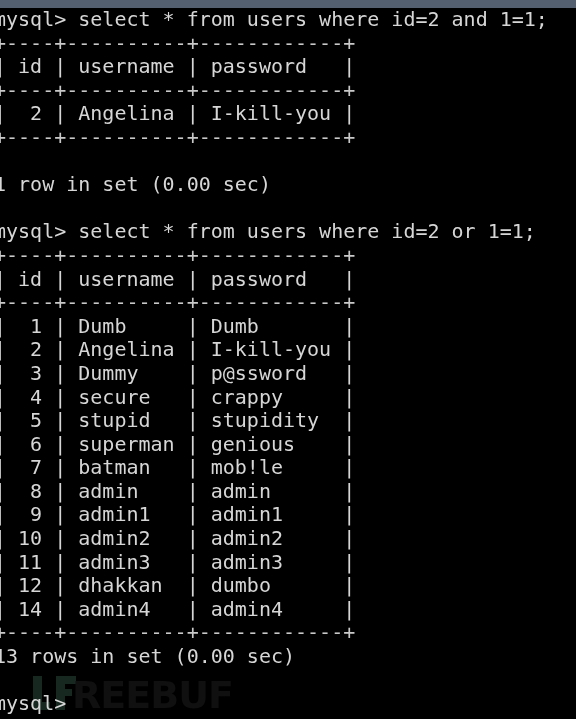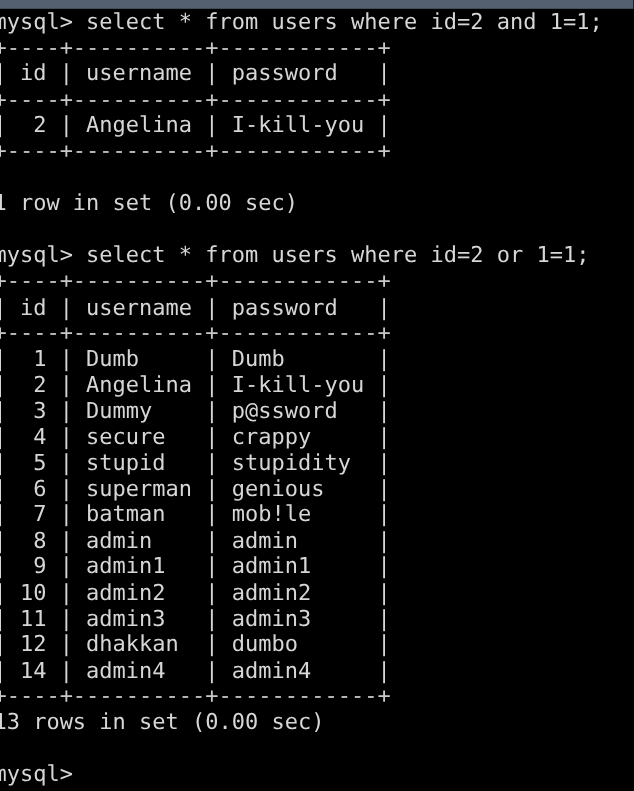--- a/index.html
+++ b/index.html
@@ -68,16 +68,28 @@
   }
   #watermark svg { display: block; }
 </style>
 </head>
 <body>
 
 <div id="screen" style="background: rgb(0, 0, 0);">
 
   <div id="titlebar" style="background: rgb(84, 96, 112);"></div>
 
+  <div id="watermark">
+    <svg width="230" height="46" viewBox="0 0 230 46" xmlns="http://www.w3.org/2000/svg">
+
+      <rect x="29" y="4" width="9" height="34" fill="#16281f"></rect>
+      <rect x="29" y="30" width="17" height="8" fill="#16281f"></rect>
+      <rect x="52" y="4" width="9" height="34" fill="#16281f"></rect>
+      <rect x="52" y="4" width="20" height="8" fill="#16281f"></rect>
+      <rect x="52" y="17" width="16" height="7" fill="#16281f"></rect>
+
+      <text x="68" y="36" font-family="'DejaVu Sans','Liberation Sans',sans-serif" font-size="38" font-weight="bold" fill="#101010" letter-spacing="-1">REEBUF</text>
+    </svg>
+  </div>
 
   <div id="terminal" style="color: rgb(214, 214, 214);"><div class="line">mysql&gt; select * from users where id=2 and 1=1;</div><div class="line rule">+----+----------+------------+</div><div class="line">| id | username | password   |</div><div class="line rule">+----+----------+------------+</div><div class="line">|  2 | Angelina | I-kill-you |</div><div class="line rule">+----+----------+------------+</div><div class="line blank"> </div><div class="line">1 row in set (0.00 sec)</div><div class="line blank"> </div><div class="line">mysql&gt; select * from users where id=2 or 1=1;</div><div class="line rule">+----+----------+------------+</div><div class="line">| id | username | password   |</div><div class="line rule">+----+----------+------------+</div><div class="line">|  1 | Dumb     | Dumb       |</div><div class="line">|  2 | Angelina | I-kill-you |</div><div class="line">|  3 | Dummy    | p@ssword   |</div><div class="line">|  4 | secure   | crappy     |</div><div class="line">|  5 | stupid   | stupidity  |</div><div class="line">|  6 | superman | genious    |</div><div class="line">|  7 | batman   | mob!le     |</div><div class="line">|  8 | admin    | admin      |</div><div class="line">|  9 | admin1   | admin1     |</div><div class="line">| 10 | admin2   | admin2     |</div><div class="line">| 11 | admin3   | admin3     |</div><div class="line">| 12 | dhakkan  | dumbo      |</div><div class="line">| 14 | admin4   | admin4     |</div><div class="line rule">+----+----------+------------+</div><div class="line">13 rows in set (0.00 sec)</div><div class="line blank"> </div><div class="line">mysql&gt;</div></div>
 
 </div>
 
 </body></html>

